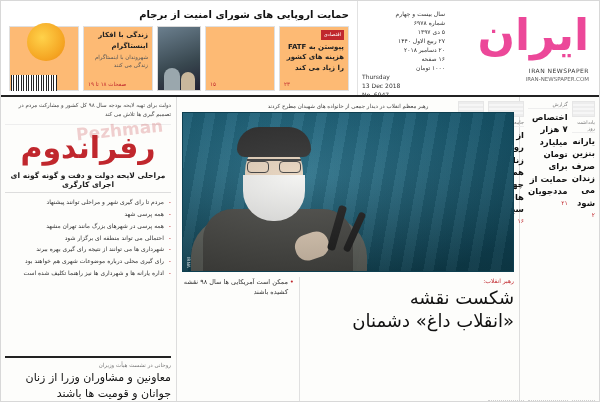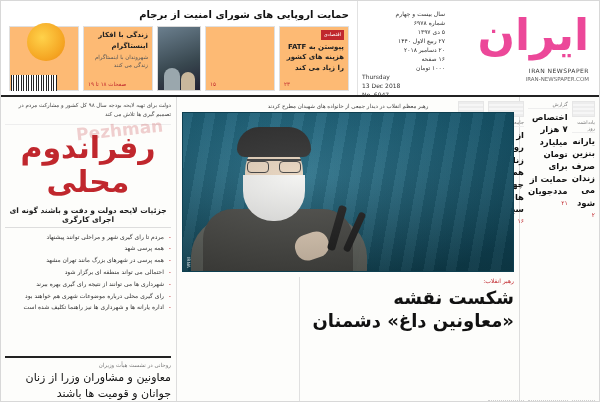--- a/index.html
+++ b/index.html
@@ -267,21 +267,21 @@
 
   .headline-row {
     display: flex;
     margin-top: 5px;
     gap: 6px;
     flex: 1;
   }
   .headline-main { flex: 1; min-width: 0; }
   .hl-kicker { font-size: 6px; color: #c0272d; margin-bottom: 3px; }
   .hl-title {
-    font-size: 18px; font-weight: bold; color: #111; line-height: 1.25;
+    font-size: 18px; font-weight: normal; color: #111; line-height: 1.25;
     text-align: right;
   }
   .hl-deck {
     border-right: 1px solid #e0e0e0;
     width: 118px;
     font-size: 6.5px;
     color: #333;
     line-height: 1.6;
     padding-right: 5px;
   }
@@ -451,39 +451,39 @@
         <div class="lp-mic1"></div>
         <div class="lp-mic2"></div>
         <div class="lp-vignette"></div>
         <div class="lp-credit">IRNA</div>
       </div>
 
       <div class="headline-row">
         <div class="headline-main">
           <div class="hl-kicker">رهبر انقلاب:</div>
           <div class="hl-title">شکست نقشه</div>
-          <div class="hl-title q">«معاونین داغ» دشمنان</div>
+          <div class="hl-title q">«انقلاب داغ» دشمنان</div>
         </div>
         <div class="hl-deck">
           <ul>
+            <li>ممکن است آمریکایی ها سال ۹۸ نقشه کشیده باشند</li>
           </ul>
         </div>
       </div>
     </div>
 
     <div class="leftcol">
       <div class="lc-top">دولت برای تهیه لایحه بودجه سال ۹۸ کل کشور و مشارکت مردم در تصمیم گیری ها تلاش می کند</div>
 
       <div class="brand-big">
         <span class="watermark">Pezhman</span>
         <div>رفراندوم</div>
-        <div>محلی</div>
-      </div>
-
-      <div class="lc-subhead">جزئیات لایحه دولت و دفت و باشند گونه ای اجرای کارگری</div>
+      </div>
+
+      <div class="lc-subhead">مراحلی لایحه دولت و دفت و گونه گونه ای اجرای کارگری</div>
 
       <div class="lc-bullets">
         <div>مردم تا رای گیری شهر و مراحلی توانند پیشنهاد</div>
         <div>همه پرسی شهد</div>
         <div>همه پرسی در شهرهای بزرگ مانند تهران مشهد</div>
         <div>احتمالی می تواند منطقه ای برگزار شود</div>
         <div>شهرداری ها می توانند از نتیجه رای گیری بهره ببرند</div>
         <div>رای گیری محلی درباره موضوعات شهری هم خواهند بود</div>
         <div>اداره یارانه ها و شهرداری ها نیز راهنما تکلیف شده است</div>
       </div>

